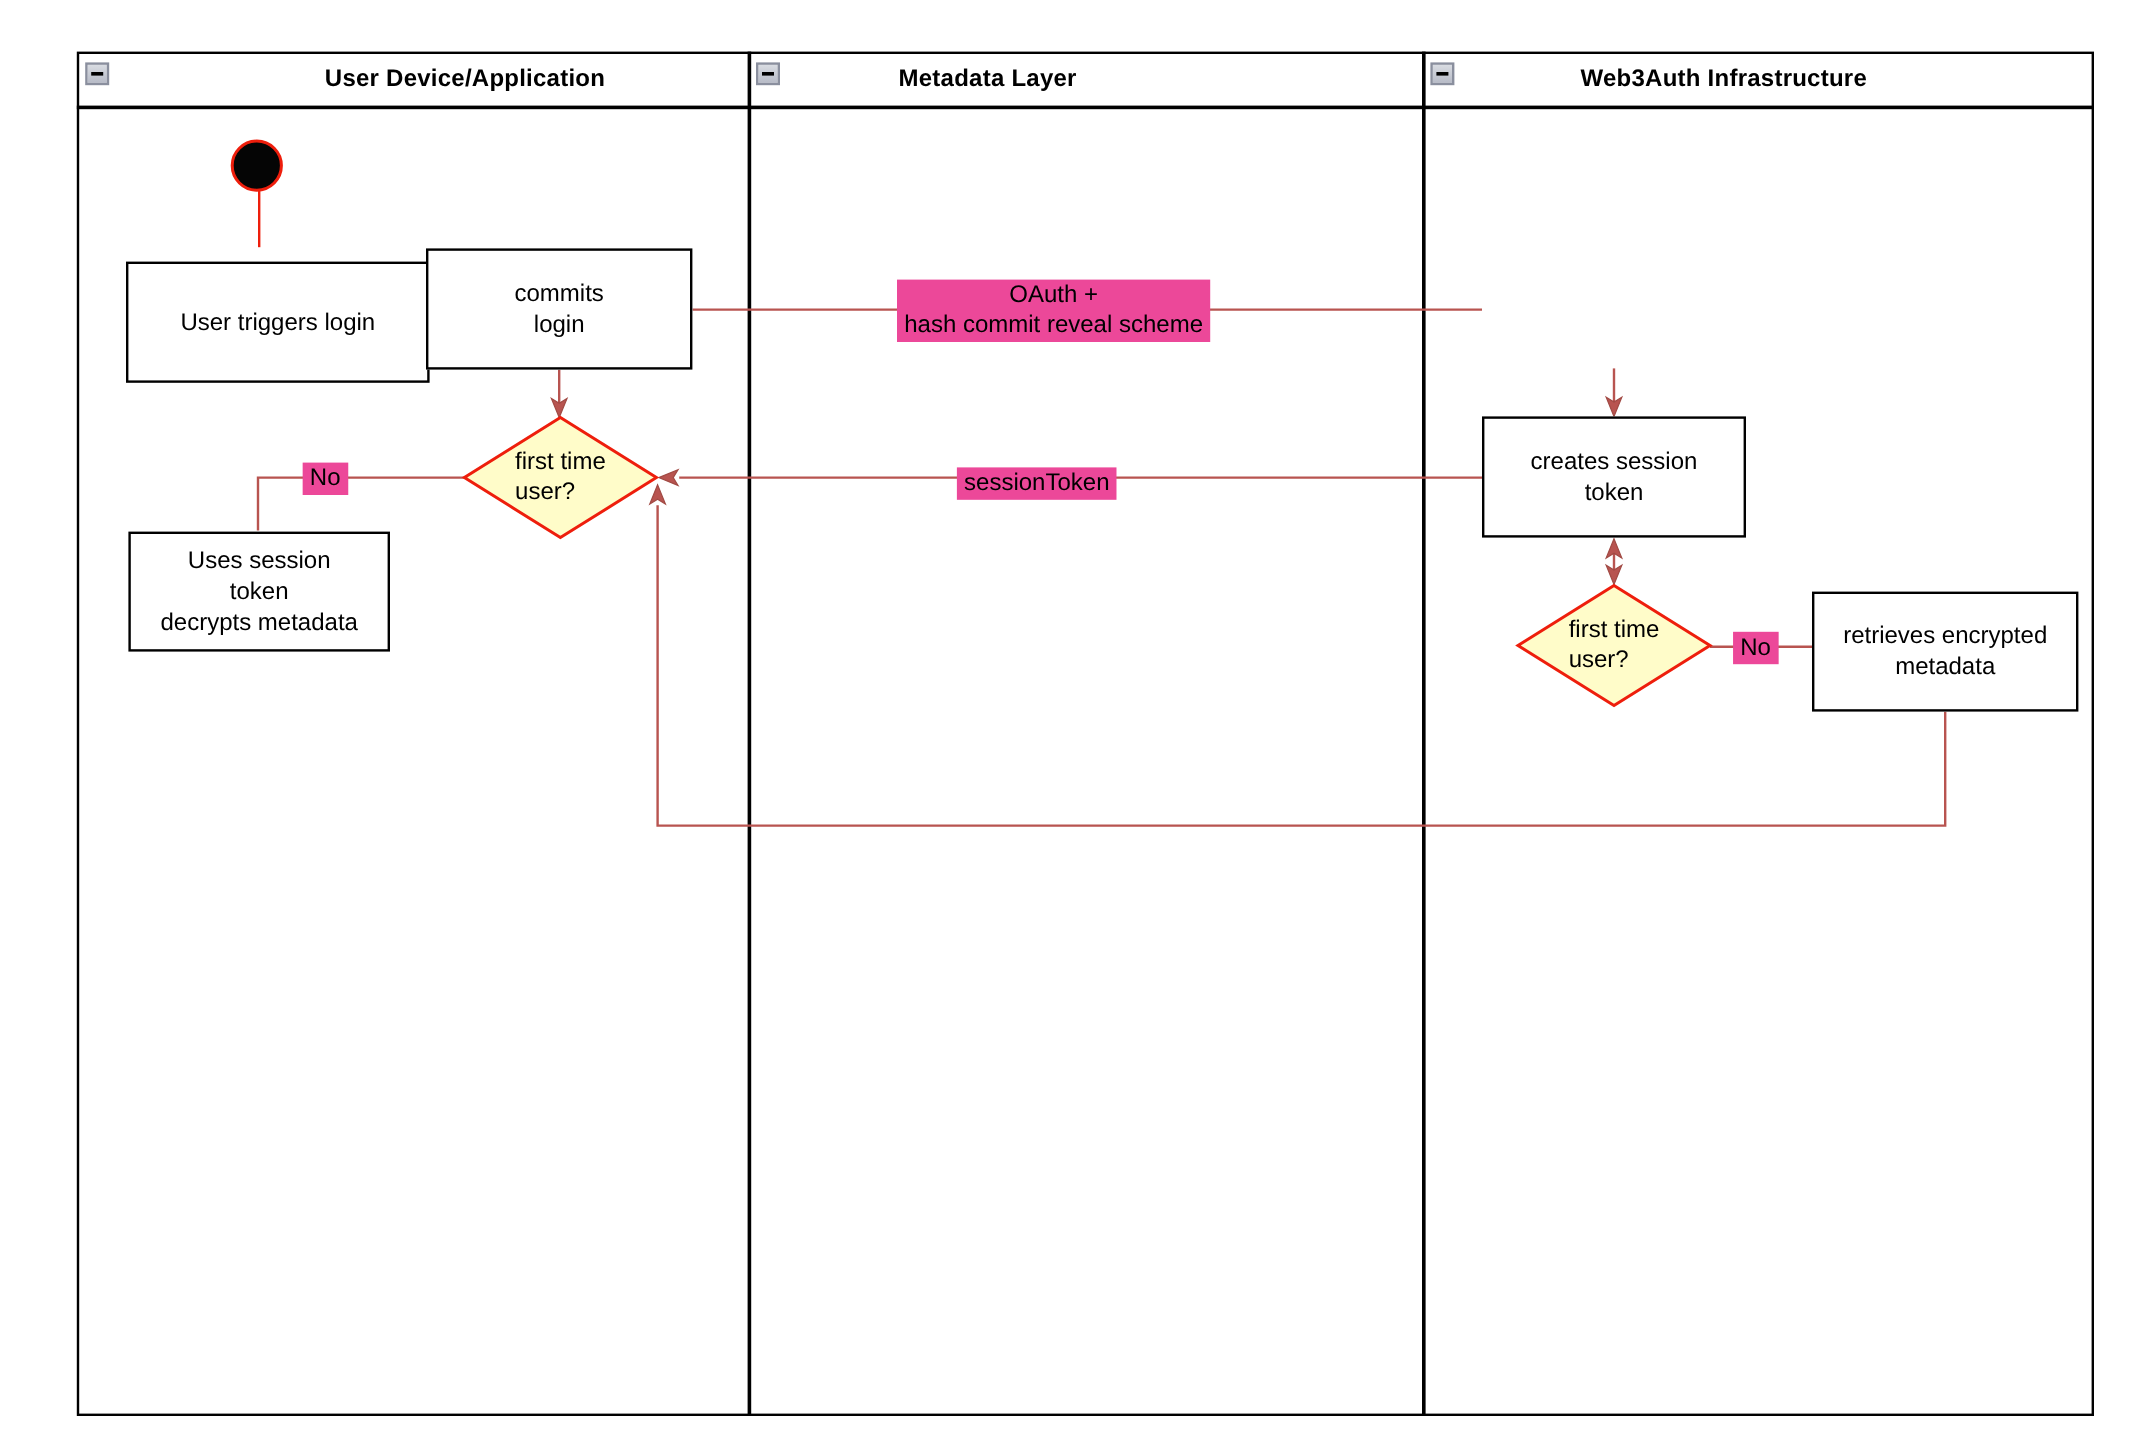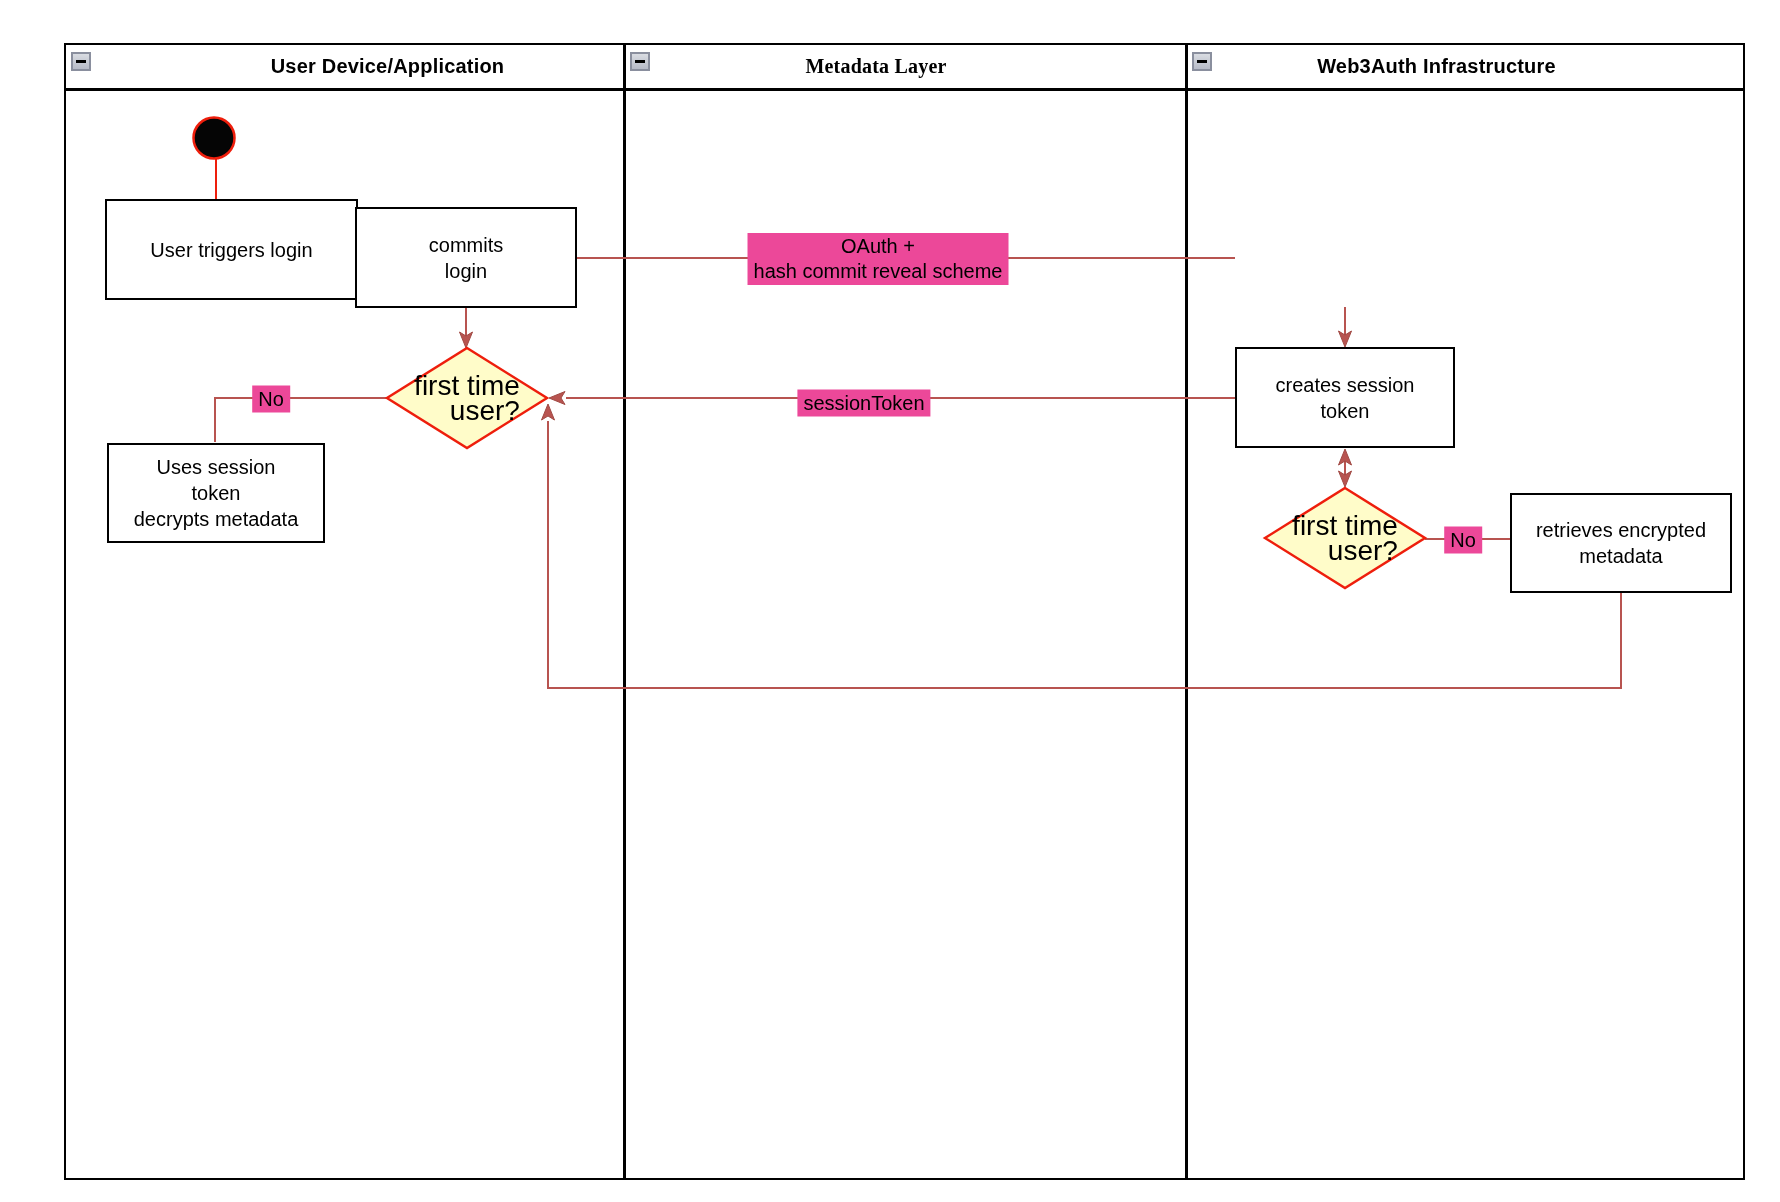--- a/index.html
+++ b/index.html
@@ -13,21 +13,21 @@
   }
   .vsep{position:absolute;top:43px;height:1137px;width:2.5px;background:#000;}
   .vsep.s1{left:623px;}
   .vsep.s2{left:1185px;}
   .header-line{position:absolute;left:64px;top:88px;width:1681px;height:2.5px;background:#000;}
   .lane-title{
     position:absolute;top:44px;height:44px;line-height:44px;text-align:center;
     font-weight:bold;font-size:20px;letter-spacing:0.2px;
   }
   .lane-title.t1{left:64px;width:647px;}
-  .lane-title.t2{left:640px;width:472px;font-family:Liberation Serif, serif;}
+  .lane-title.t2{left:587px;width:472px;}
   .lane-title.t3{left:1185px;width:503px;}
   .collapse{
     position:absolute;width:20px;height:19px;box-sizing:border-box;
     background:linear-gradient(#d9dce2,#b7bbc7);border:2px solid #8a8f9e;
     display:flex;align-items:center;justify-content:center;cursor:pointer;
   }
   .collapse .bar{width:10px;height:3px;background:#000;}
   .c1{left:71px;top:52px;}
   .c2{left:630px;top:52px;}
   .c3{left:1192px;top:52px;}
@@ -37,30 +37,30 @@
   .start-line{stroke:#ee1e0c;stroke-width:2;fill:none;}
   .ahead{fill:#b85450;stroke:#a14a44;stroke-width:1;}
   .decision{fill:#fffcc9;stroke:#ee1e0c;stroke-width:2.5;stroke-linejoin:miter;}
   .start-circle{fill:#050505;stroke:#ee1e0c;stroke-width:2.5;}
 
   .node{
     position:absolute;background:#fff;border:2.5px solid #000;box-sizing:border-box;
     display:flex;align-items:center;justify-content:center;text-align:center;
     font-size:20px;line-height:26px;white-space:pre-line;
   }
-  .n-user-triggers{left:105px;top:199px;width:253px;height:101px;}
+  .n-user-triggers{left:105px;top:218px;width:253px;height:101px;}
   .n-commits{left:355px;top:207px;width:222px;height:101px;}
   .n-uses-session{left:107px;top:443px;width:218px;height:100px;}
   .n-verifies{left:1235px;top:207px;width:220px;height:100px;}
   .n-creates{left:1235px;top:347px;width:220px;height:101px;}
   .n-retrieves{left:1510px;top:493px;width:222px;height:100px;}
 
   .dlabel{
-    position:absolute;transform:translate(-50%,-50%);text-align:right;
-    font-size:28px;line-height:25px;white-space:pre-line;
+    position:absolute;transform:translate(-50%,-50%);text-align:left;
+    font-size:20px;line-height:25px;white-space:pre-line;
   }
   .d1{left:467px;top:398px;}
   .d2{left:1345px;top:538px;}
 
   .elabel{
     position:absolute;transform:translate(-50%,-50%);background:#ec4899;
     padding:1px 6px;font-size:20px;line-height:25px;text-align:center;white-space:pre-line;
   }
   .l-oauth{left:878px;top:259px;}
   .l-session{left:864px;top:403px;}

